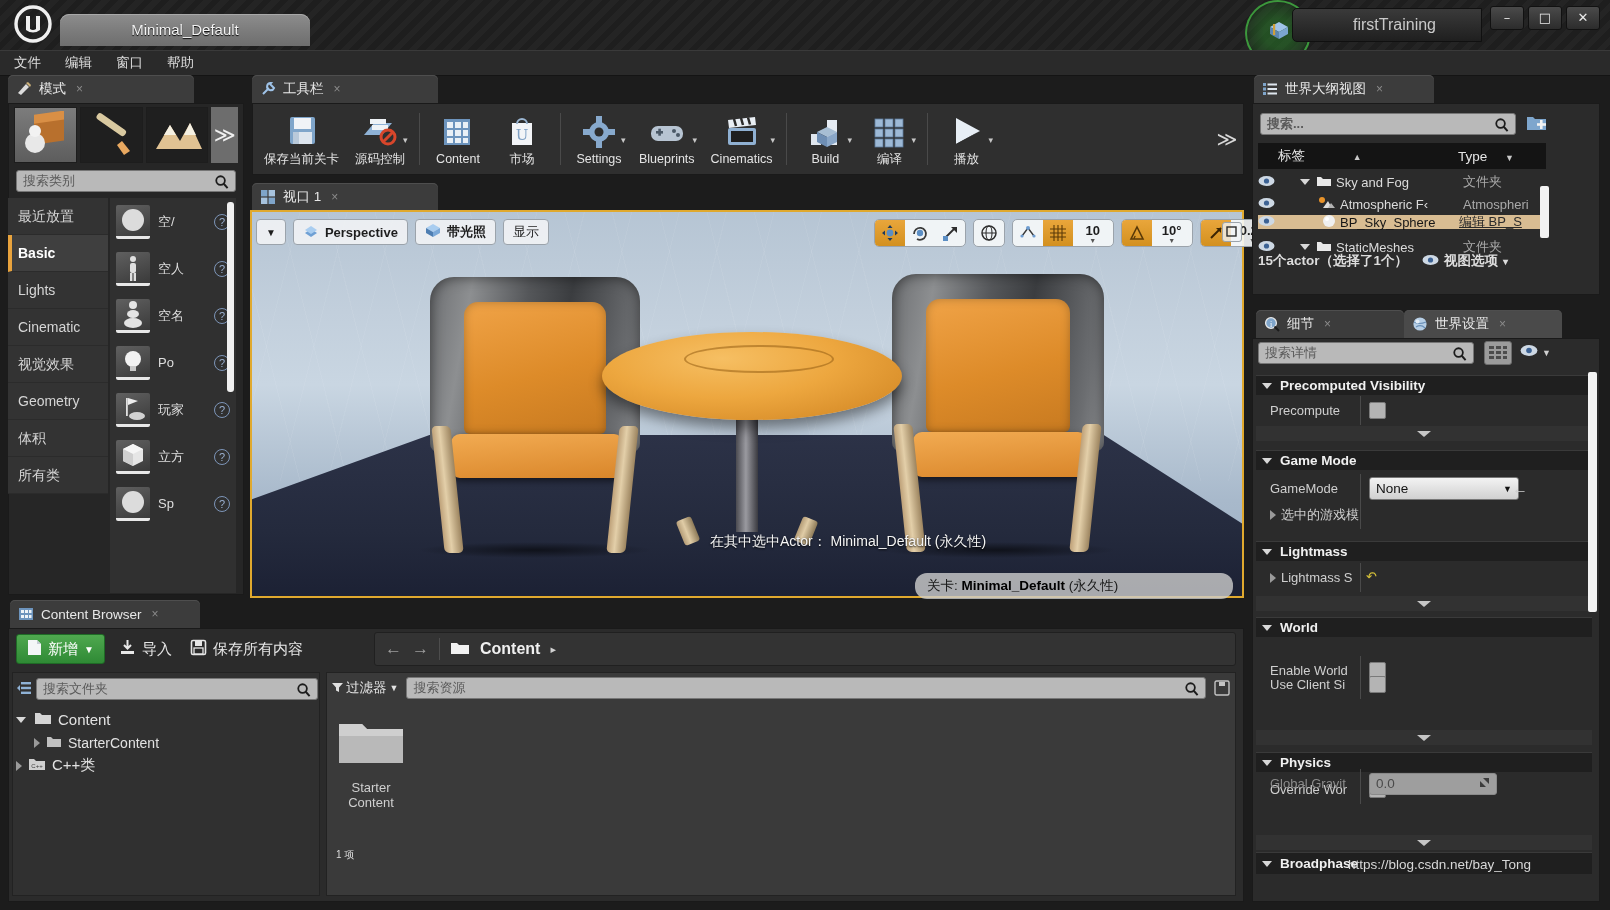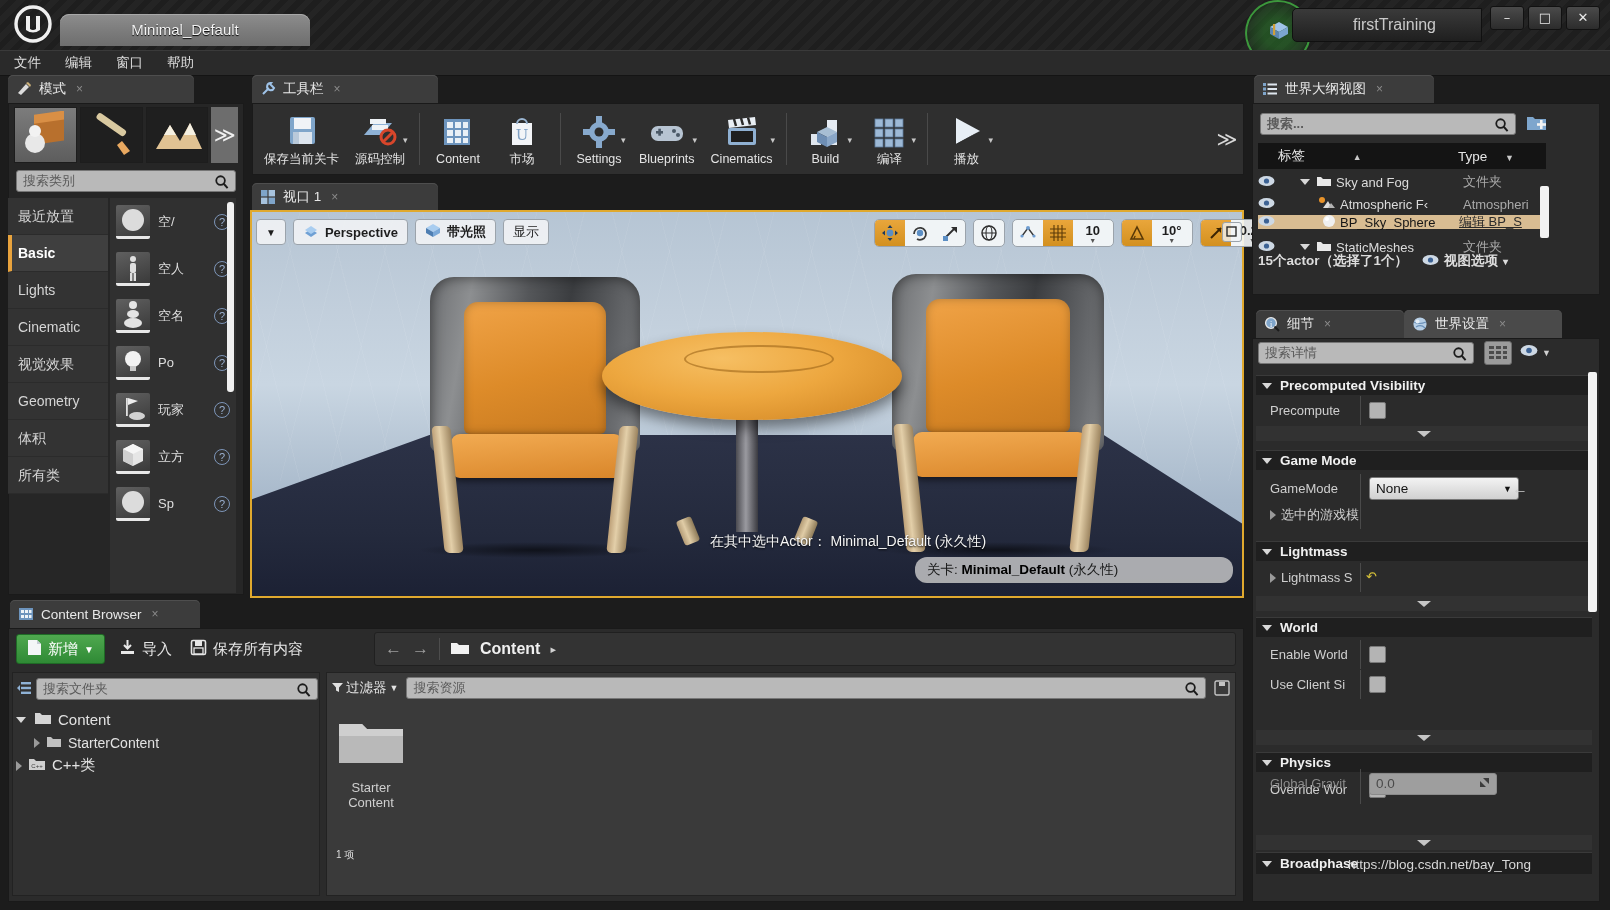--- a/index.html
+++ b/index.html
@@ -188,21 +188,21 @@
   .table-foot{
     position:absolute; width:16px; height:26px;
     background:linear-gradient(90deg,#b39b76,#e0cca6 40%, #8d7a58);
     border-radius:3px;
   }
   .vp-overlay-1{
     position:absolute; left:710px; top:533px; font-size:14px; color:#f5f5f5;
     text-shadow:0 1px 2px rgba(0,0,0,.9);
   }
   .vp-overlay-2{
-    position:absolute; left:915px; top:557px; width:318px; height:26px;
+    position:absolute; left:915px; top:573px; width:318px; height:26px;
     background:rgba(205,205,205,.80); border-radius:12px;
     line-height:26px; padding-left:12px; font-size:13.5px; color:#1a1a1a;
   }
   .vp-overlay-2 b{ color:#000; }
 
   
   .vptb{ position:absolute; left:256px; top:219px; display:flex; align-items:center; gap:7px; }
   .vpbtn{
     height:26px; border:1px solid #9ba3ab; border-radius:4px;
     background:rgba(242,244,246,.88);
@@ -1199,21 +1199,21 @@
   </div>
   <div class="yellow-icon">↶</div>
   <div class="expander" style="top:596px;">
       <span class="ar"></span>
     </div>
 
   <div class="cat-hdr" style="top:617px;">
     <span class="tri"></span>
     <span>World</span>
   </div>
-  <div class="prop-row" style="top:640px;justify-content:flex-end;">
+  <div class="prop-row" style="top:656px;justify-content:flex-end;">
     <span class="lbl">Enable World</span>
     <span class="val">
         <span class="chk"></span>
       </span>
   </div>
   <div class="prop-row" style="top:670px;">
     <span class="lbl">Use Client Si</span>
     <span class="val">
         <span class="chk"></span>
       </span>

